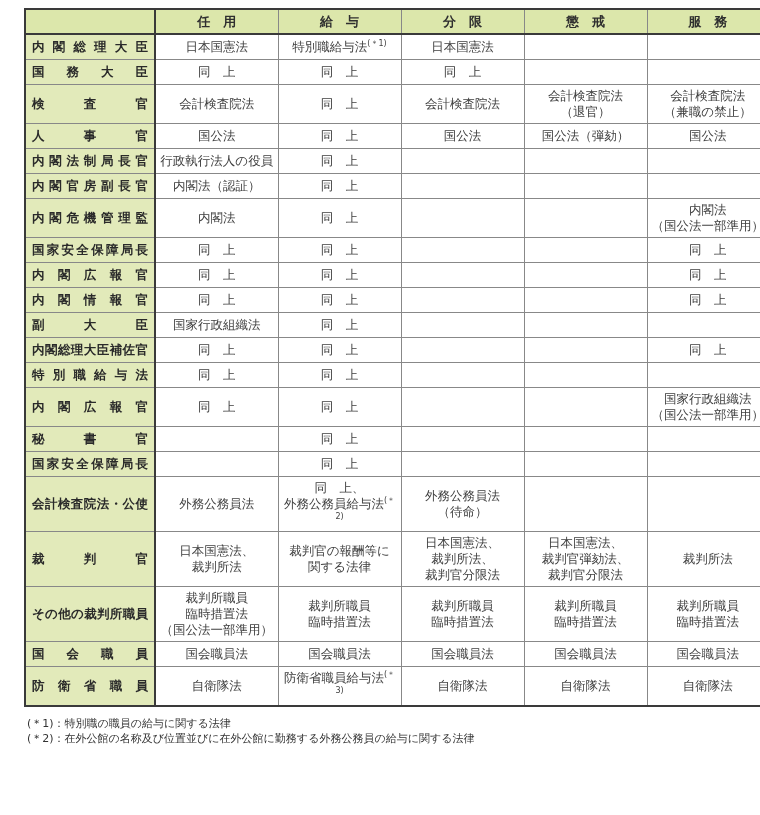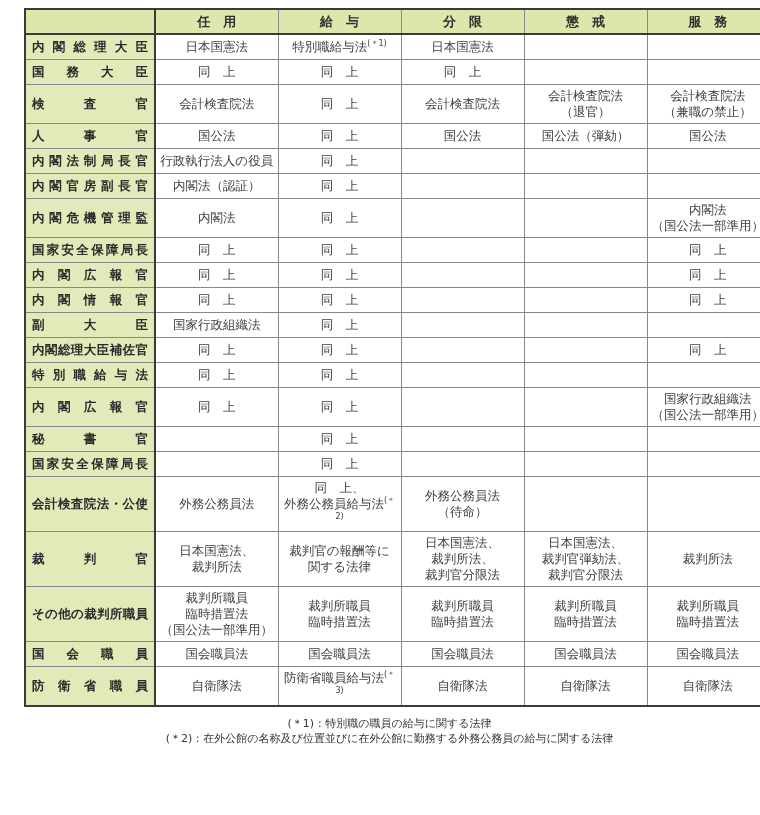--- a/index.html
+++ b/index.html
@@ -69,21 +69,21 @@
     color: #404040;
     vertical-align: super;
     line-height: 0;
   }
   .footnotes {
     margin: 9px 0 0 3px;
     font-size: 11px;
     line-height: 1.4;
     color: #333333;
   }
-  .footnote-line { white-space: nowrap; text-align: center; }
+  .footnote-line { white-space: nowrap; }
 </style>
 </head>
 <body>
 
 <div class="page">
 
   <table class="law-table">
     <colgroup>
       <col style="width:130px">
       <col style="width:123px">

